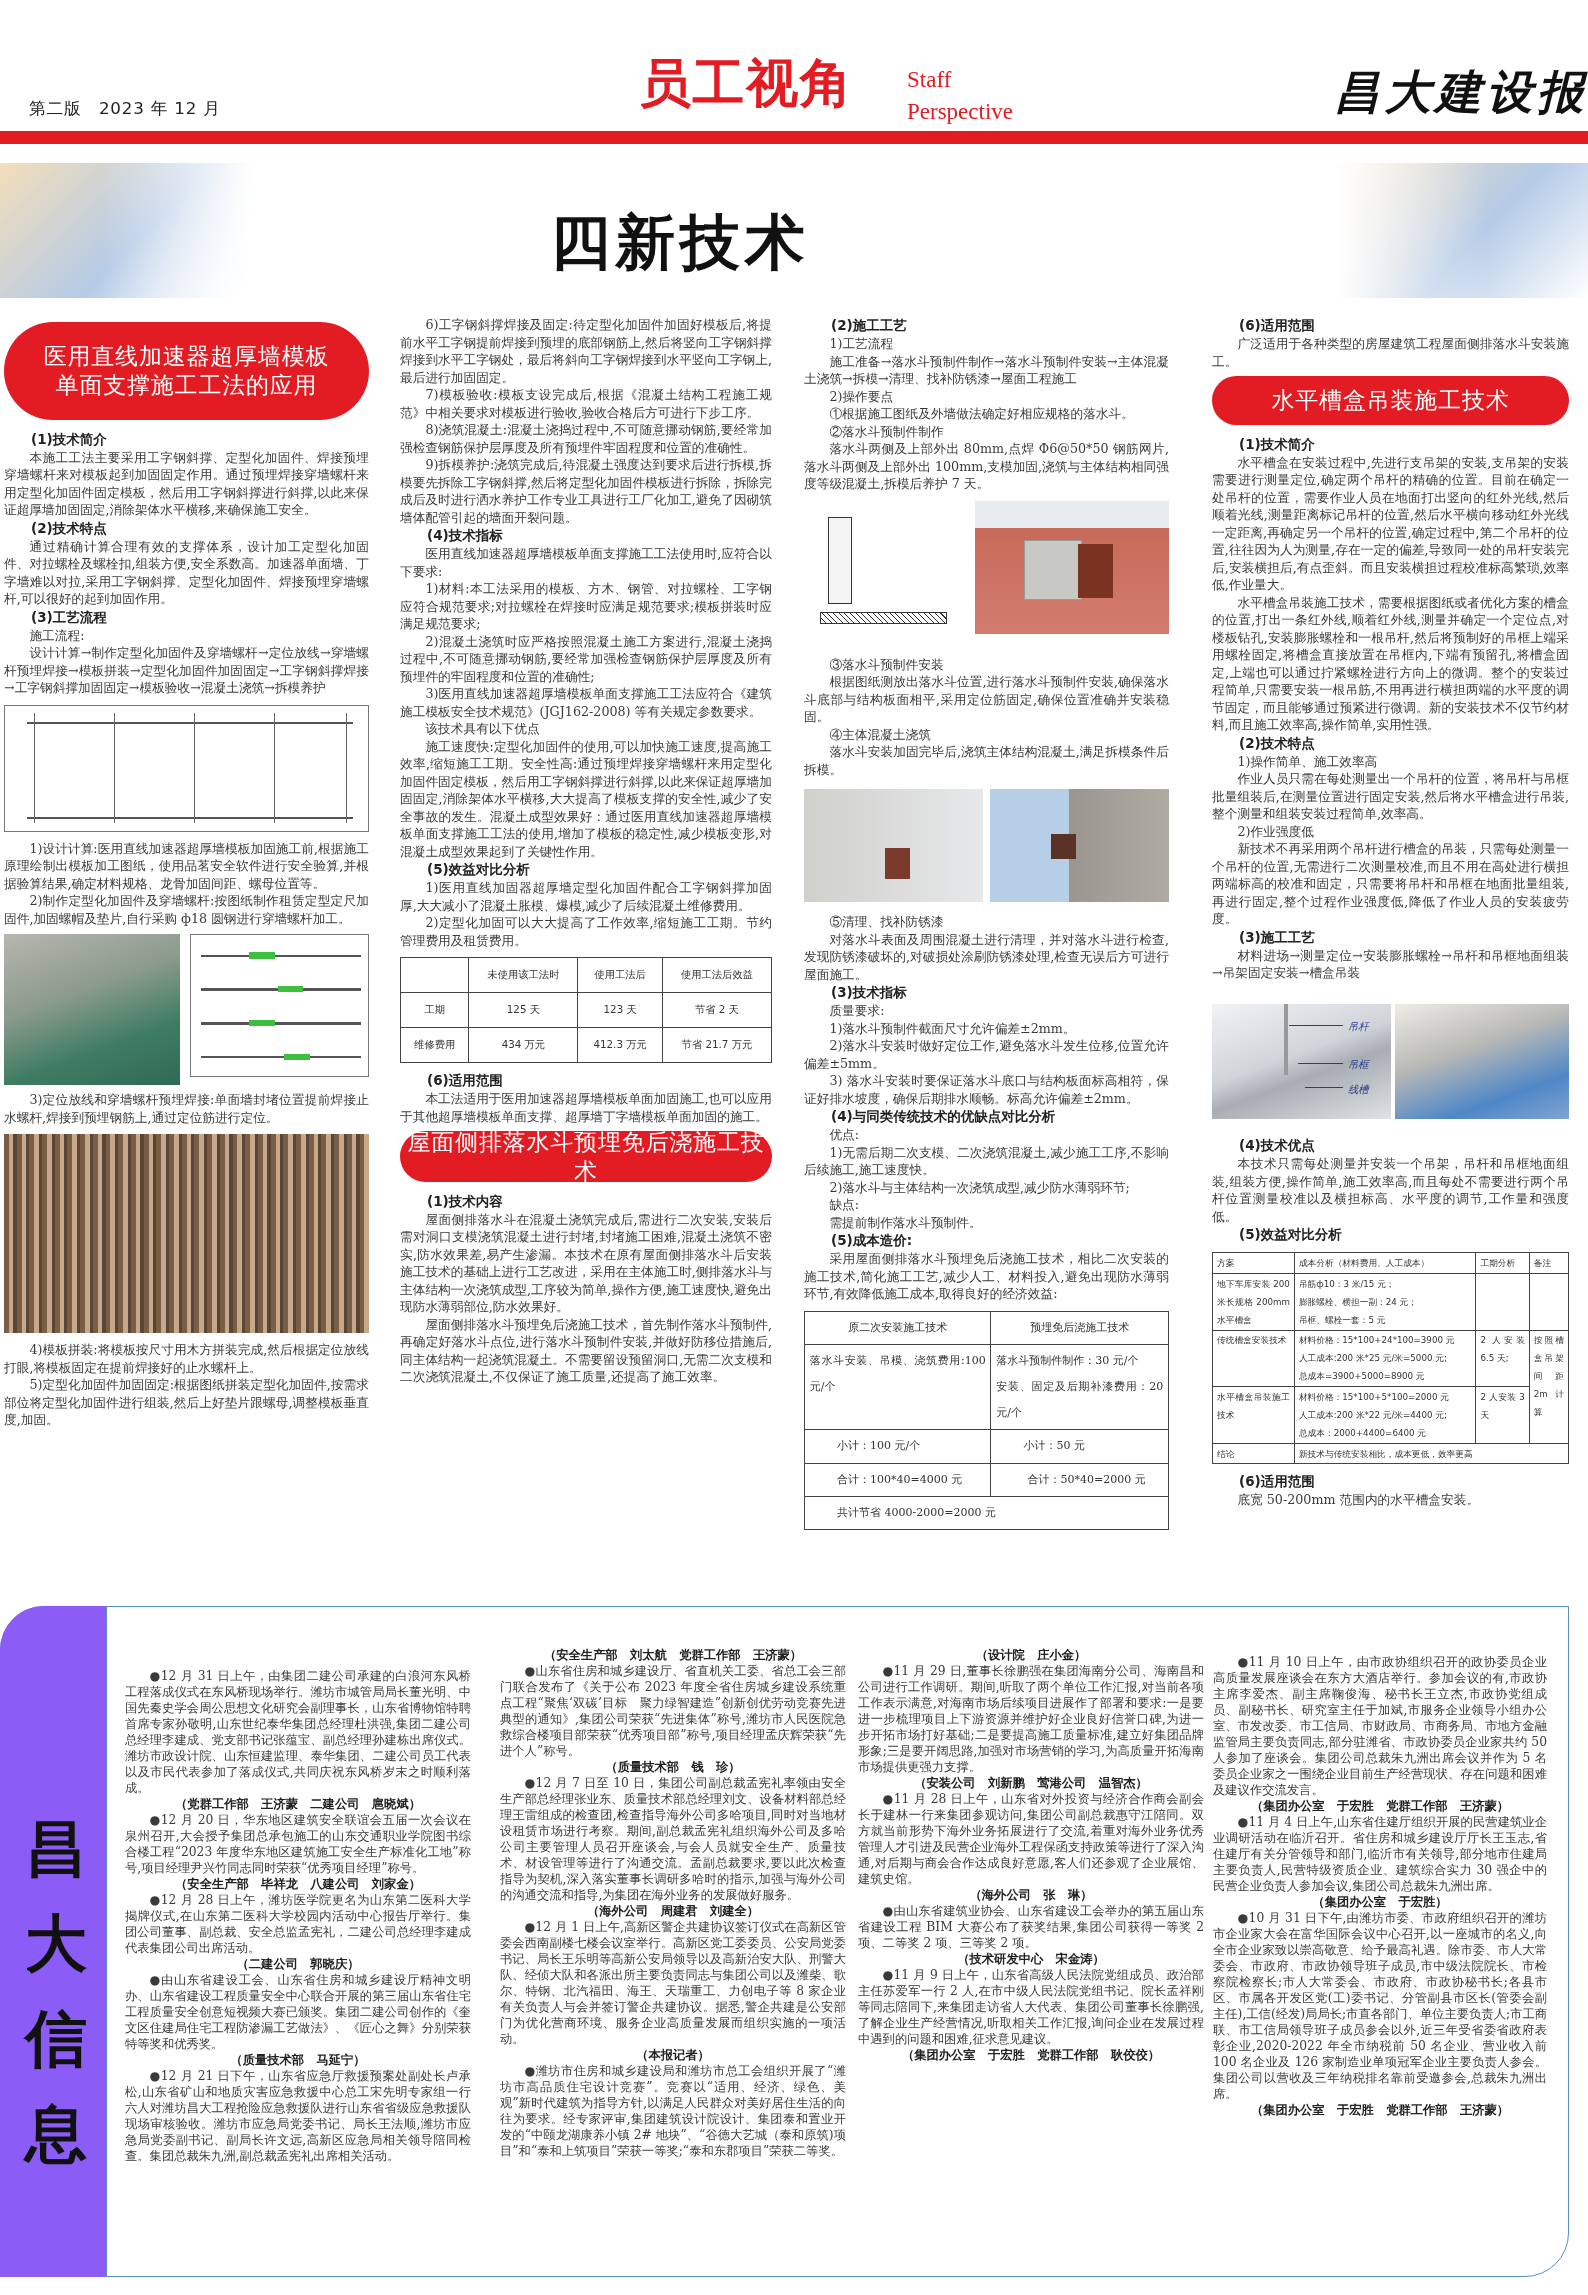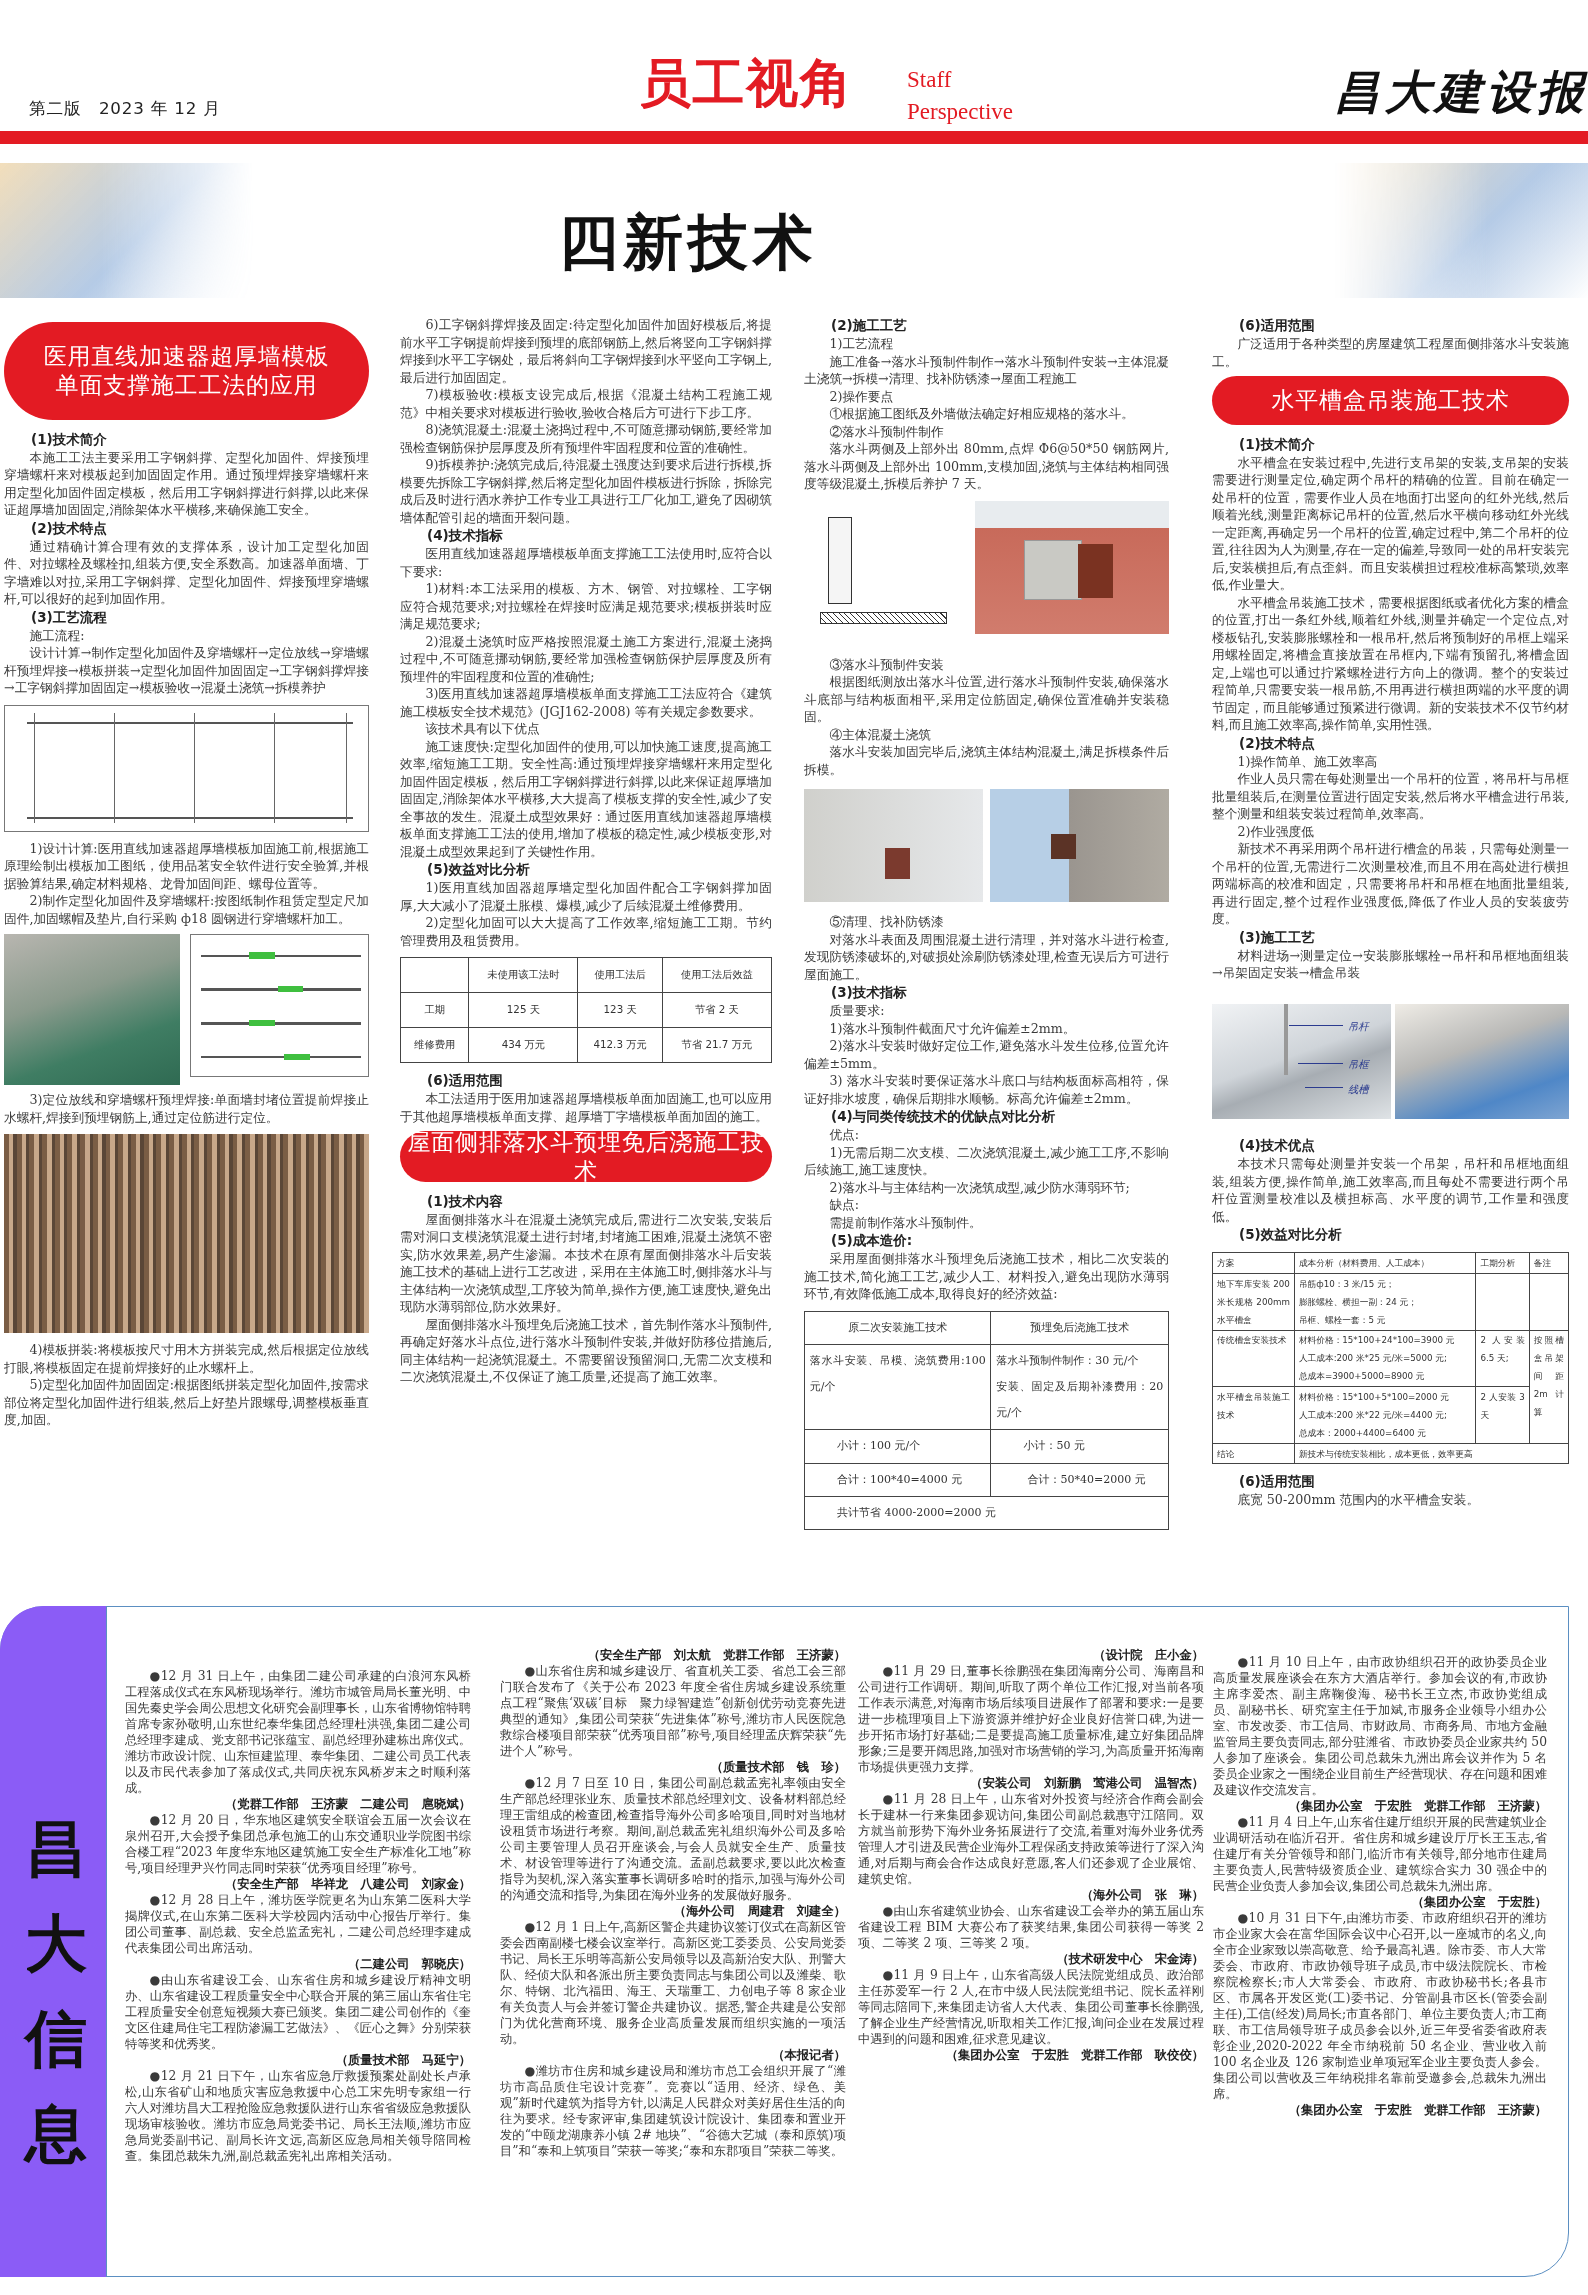--- a/index.html
+++ b/index.html
@@ -7,21 +7,21 @@
   .masthead { position: absolute; left: 0; top: 0; width: 1589px; height: 143px; }
   .edition { position: absolute; left: 29px; top: 81px; font-family: "DejaVu Sans", sans-serif; font-size: 16.7px; color: #222; letter-spacing: 0.8px; margin-top: 16px; }
   .section-cn { position: absolute; left: 639px; top: 49px; font-family: "DejaVu Sans", sans-serif; font-weight: bold; font-size: 52px; color: #e31b23; letter-spacing: 1.6px; }
   .section-en { position: absolute; left: 907px; top: 64px; font-family: "Liberation Serif", serif; font-size: 23px; color: #e31b23; line-height: 32px; }
   .paper-name { position: absolute; left: 1334px; top: 62px; font-family: "DejaVu Serif", serif; font-weight: bold; font-style: italic; font-size: 46px; color: #111; letter-spacing: 4.8px; }
   .redbar { position: absolute; left: 0; top: 131px; width: 1589px; height: 12.7px; background: #e31b23; }
   .banner { position: absolute; left: 0; top: 163px; width: 1589px; height: 135px; }
   .banner .deco { position: absolute; top: 0; width: 254px; height: 135px; background: linear-gradient(135deg, rgba(230,190,120,.5), rgba(120,160,210,.55) 55%, rgba(255,255,255,0)); }
   .banner .deco.left { left: 0; -webkit-mask-image: linear-gradient(90deg,#000,transparent); mask-image: linear-gradient(90deg,#000 40%,transparent); }
   .banner .deco.right { right: 0; mask-image: linear-gradient(270deg,#000 40%,transparent); -webkit-mask-image: linear-gradient(270deg,#000 40%,transparent); }
-  .banner-title { position: absolute; left: 16px; width: 1344px; top: 40px; text-align: center; font-family: "DejaVu Serif", serif; font-weight: bold; font-size: 60px; color: #111; letter-spacing: 4.8px; }
+  .banner-title { position: absolute; left: 8px; width: 1344px; top: 40px; text-align: center; font-family: "DejaVu Serif", serif; font-weight: bold; font-size: 60px; color: #111; letter-spacing: 4.8px; }
 
   .col { position: absolute; top: 316px; font-size: 12.7px; line-height: 17.5px; text-align: justify; }
   .col p { text-indent: 2em; }
   .col h4 { font-family: "DejaVu Sans", sans-serif; font-weight: bold; font-size: 13.5px; color: #222; padding-left: 2em; line-height: 19px; }
   .pill { background: #e31b23; color: #fff; font-family: "DejaVu Sans", sans-serif; text-align: center; border-radius: 56px; margin: 6.4px 0 9.5px; display: flex; align-items: center; justify-content: center; }
   .pill span { font-size: 23px; line-height: 29px; letter-spacing: 0.8px; }
 
   .img { position: relative; overflow: hidden; margin: 8px 0; }
   .photo-scaffold { background: linear-gradient(160deg,#b8b6b0,#8a9a8c 40%,#3f7d63 70%,#2f6a52); }
   .photo-rebar { background: repeating-linear-gradient(90deg,#7a5d45 0 4.8px,#c8a88a 4.8px 9.5px,#5a4637 9.5px 12.7px), #a07f63; }
@@ -47,21 +47,21 @@
   table.t1 td { height: 35px; text-align: center; vertical-align: middle; font-size: 10.3px; }
   table.t2 td { font-size: 11px; line-height: 26px; font-family: "DejaVu Serif", serif; }
   table.t3 td { font-size: 8.7px; line-height: 18px; padding: 0.8px 4px; }
 
   .news { position: absolute; left: 0; top: 1606px; width: 1589px; height: 671px; }
   .news .frame { position: absolute; left: 0; top: 0; width: 1569px; height: 671px; border: 1.6px solid #5b8fc2; border-radius: 44px 0 44px 0; }
   .news .side { position: absolute; left: 0; top: 0; width: 107px; height: 671px; background: #8b5cf6; border-right: 1.6px solid #5b8fc2; border-radius: 44px 0 0 0; }
   .news .side-title { position: absolute; left: 24px; top: 195px; width: 64px; font-family: "DejaVu Serif", serif; font-weight: bold; font-size: 62px; line-height: 95px; color: #111; text-align: center; }
   .news-col { position: absolute; top: 62px; width: 346px; font-size: 12.3px; line-height: 16px; text-align: justify; color: #3a3a3a; }
   .news-col p { text-indent: 2em; }
-  .news-col .src { text-align: right; font-family: Liberation Sans, sans-serif; font-weight: bold; color: #222; text-indent: 0; }
+  .news-col .src { text-align: center; font-family: Liberation Sans, sans-serif; font-weight: bold; color: #222; text-indent: 0; }
 </style>
 </head>
 <body>
 
 <div class="masthead">
   <div class="edition">第二版　2023 年 12 月</div>
   <div class="section-cn">员工视角</div>
   <div class="section-en">
     <div>Staff</div>
     <div>Perspective</div>

